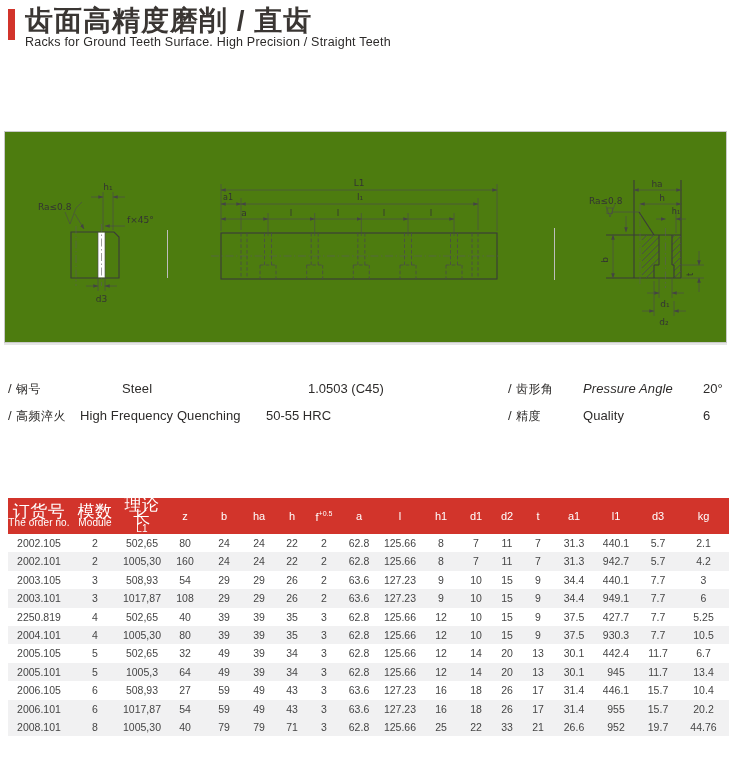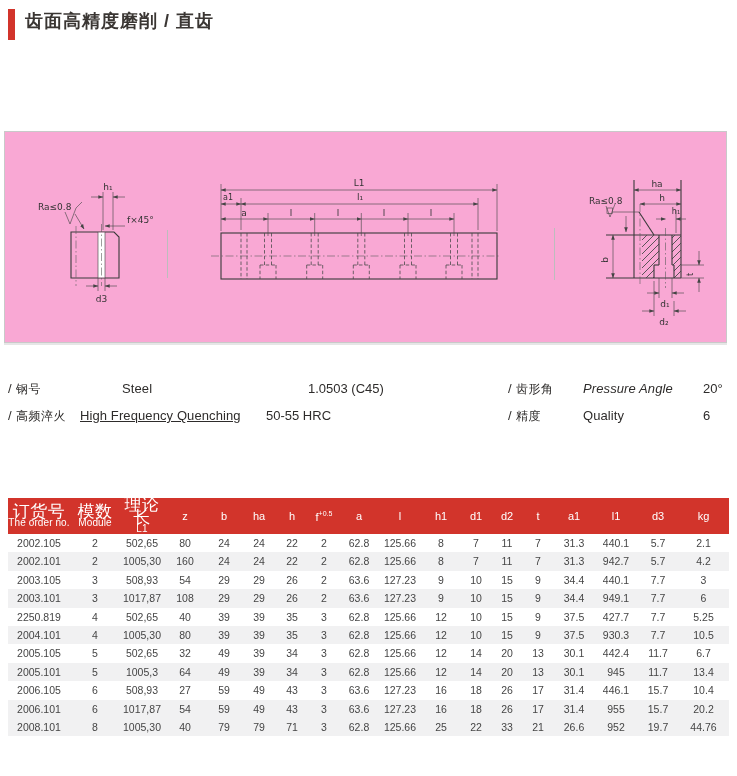--- a/index.html
+++ b/index.html
@@ -5,26 +5,26 @@
   html,body{margin:0;padding:0;}
   body{
     width:737px;height:776px;position:relative;background:#ffffff;
     font-family:"Liberation Sans",sans-serif;overflow:hidden;
     -webkit-font-smoothing:antialiased;
   }
   
   .hdr{position:absolute;left:8px;top:9px;display:flex;}
   .hdr-bar{width:7px;height:31px;background:#d2342b;margin-right:10px;}
   .hdr-text{padding-top:0;}
-  .hdr-zh{font-size:18px;font-weight:bold;color:#3a3633;letter-spacing:1px;line-height:24px;}
+  .hdr-zh{font-size:28px;font-weight:bold;color:#3a3633;letter-spacing:1px;line-height:24px;}
   .hdr-en{font-size:12.5px;color:#2c2a29;margin-top:2px;letter-spacing:0.2px;}
   
   .draw-box{
     position:absolute;left:4px;top:131px;width:721px;height:210px;
-    border:1px solid #c9c9c9;background:#f9a8d4;box-shadow:0 2px 0 #e6e6e6;
+    border:1px solid #c9c9c9;background:#4d7c0f;box-shadow:0 2px 0 #e6e6e6;
   }
   .divider{position:absolute;width:1px;background:#bdbdbd;}
   .dv1{left:162px;top:98px;height:48px;}
   .dv2{left:549px;top:96px;height:52px;}
   svg text{font-family:"DejaVu Sans",sans-serif;fill:#333;}
   .oline{stroke:#3a3a3a;stroke-width:1.1;fill:none;}
   .thin{stroke:#4a4a4a;stroke-width:0.65;fill:none;}
   .dash{stroke:#4a4a4a;stroke-width:0.8;stroke-dasharray:3.5,2.2;fill:none;}
   .cline{stroke:#5a5a5a;stroke-width:0.6;stroke-dasharray:8,2.5,1.5,2.5;fill:none;}
   .lbl{font-size:9px;}
@@ -51,20 +51,21 @@
   }
   tbody tr.alt{background:#f1f1f2;}
 </style>
 </head>
 <body>
 
 <div class="hdr">
   <div class="hdr-bar"></div>
   <div class="hdr-text">
     <div class="hdr-zh">齿面高精度磨削 / 直齿</div>
+    <div class="hdr-en">Racks for Ground Teeth Surface. High Precision / Straight Teeth</div>
   </div>
 </div>
 
 <div class="draw-box">
   <div class="divider dv1"></div>
   <div class="divider dv2"></div>
 
   <svg style="position:absolute;left:2px;top:8px;" width="170" height="175" viewBox="0 0 170 175">
     <defs>
       <marker id="arrL" viewBox="0 0 10 10" refX="9" refY="5" markerWidth="8" markerHeight="8" orient="auto-start-reverse">
@@ -265,21 +266,21 @@
 
 <div class="spec" style="left:8px;top:381px;">
   <span class="sl">/</span>
   <span class="zh" style="width:64px;">钢号</span>
   <span class="en" style="width:186px;margin-left:42px;">Steel</span>
   <span class="val">1.0503 (C45)</span>
 </div>
 <div class="spec" style="left:8px;top:408px;">
   <span class="sl">/</span>
   <span class="zh" style="width:64px;">高频淬火</span>
-  <span class="en" style="width:186px;text-decoration:underline;">High Frequency Quenching</span>
+  <span class="en" style="width:186px;">High Frequency Quenching</span>
   <span class="val">50-55 HRC</span>
 </div>
 <div class="spec" style="left:508px;top:381px;">
   <span class="sl">/</span>
   <span class="zh" style="width:67px;">齿形角</span>
   <span class="en" style="width:120px;font-style:italic;">Pressure Angle</span>
   <span class="val">20°</span>
 </div>
 <div class="spec" style="left:508px;top:408px;">
   <span class="sl">/</span>

